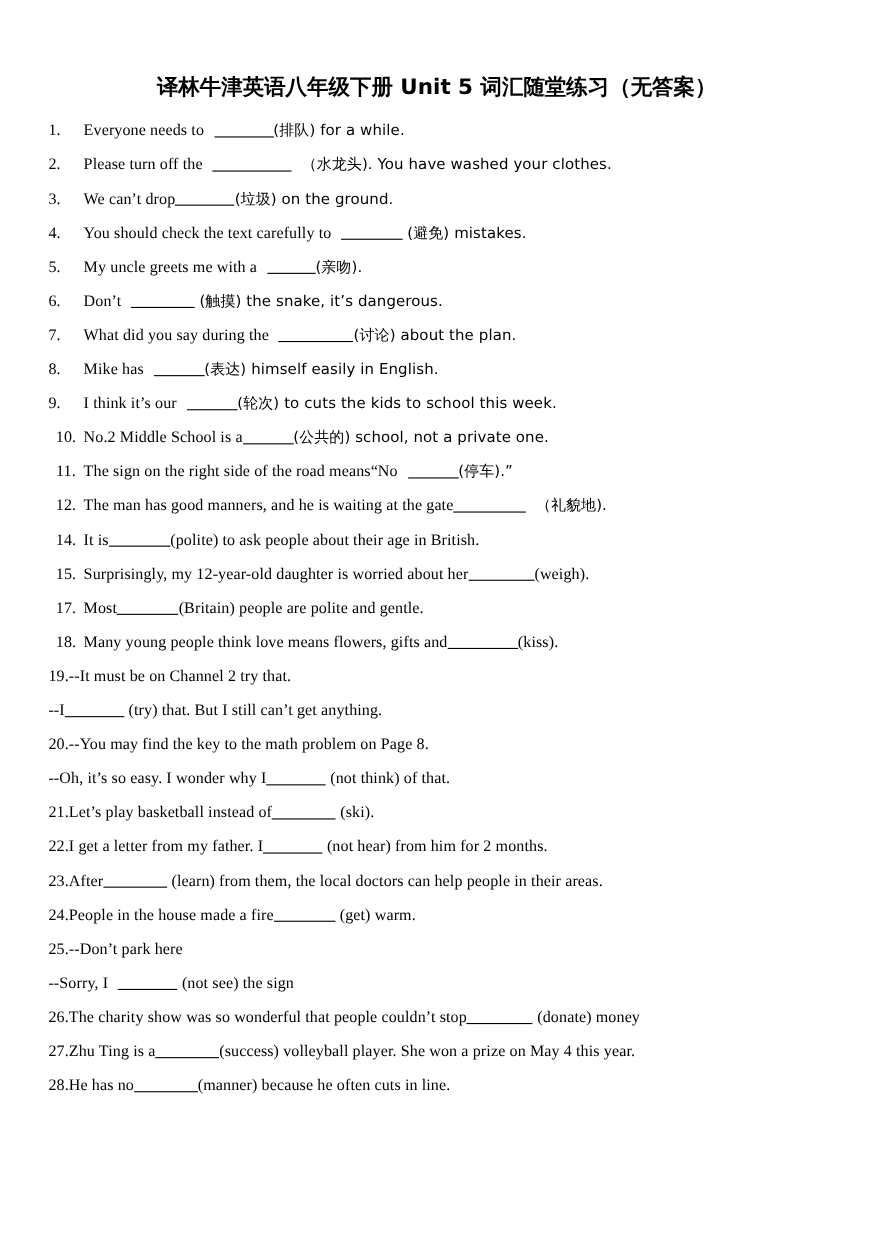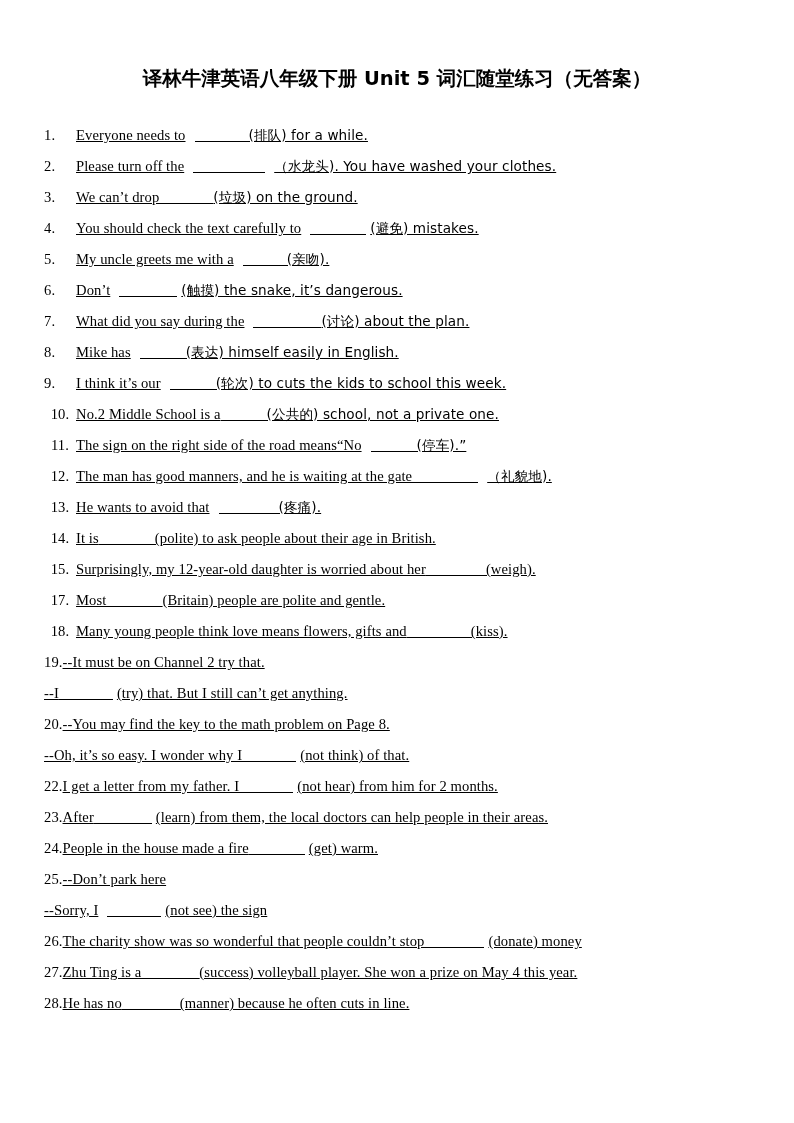--- a/index.html
+++ b/index.html
@@ -29,23 +29,22 @@
     text-align: center;
     font-size: 19.5px;
     font-weight: bold;
     letter-spacing: 0px;
     line-height: 26px;
     white-space: nowrap;
   }
   .body-list {
     position: absolute;
     left: 44px;
-    top: 120px;
+    top: 104px;
     width: 710px;
-    text-decoration: underline;
   }
   .q-line {
     display: block;
     height: 31px;
     line-height: 31px;
     font-size: 14.6px;
     white-space: nowrap;
     letter-spacing: 0.1px;
   }
   
@@ -97,29 +96,29 @@
       <div class="q-line"><span class="num-wide">3.</span><span>We can’t drop</span><span class="blank" style="width: 54px;"></span><span class="cn">(垃圾) on the ground.</span></div>
       <div class="q-line"><span class="num-wide">4.</span><span>You should check the text carefully to</span><span class="sp-m"></span><span class="blank" style="width: 56px;"></span><span class="sp-s"></span><span class="cn">(避免) mistakes.</span></div>
       <div class="q-line"><span class="num-wide">5.</span><span>My uncle greets me with a</span><span class="sp-m"></span><span class="blank" style="width: 44px;"></span><span class="cn">(亲吻).</span></div>
       <div class="q-line"><span class="num-wide">6.</span><span>Don’t</span><span class="sp-m"></span><span class="blank" style="width: 58px;"></span><span class="sp-s"></span><span class="cn">(触摸) the snake, it’s dangerous.</span></div>
       <div class="q-line"><span class="num-wide">7.</span><span>What did you say during the</span><span class="sp-m"></span><span class="blank" style="width: 68px;"></span><span class="cn">(讨论) about the plan.</span></div>
       <div class="q-line"><span class="num-wide">8.</span><span>Mike has</span><span class="sp-m"></span><span class="blank" style="width: 46px;"></span><span class="cn">(表达) himself easily in English.</span></div>
       <div class="q-line"><span class="num-wide">9.</span><span>I think it’s our</span><span class="sp-m"></span><span class="blank" style="width: 46px;"></span><span class="cn">(轮次) to cuts the kids to school this week.</span></div>
       <div class="q-line"><span class="num-med">10.</span><span>No.2 Middle School is a</span><span class="blank" style="width: 46px;"></span><span class="cn">(公共的) school, not a private one.</span></div>
       <div class="q-line"><span class="num-med">11.</span><span>The sign on the right side of the road means“No</span><span class="sp-m"></span><span class="blank" style="width: 46px;"></span><span class="cn">(停车).”</span></div>
       <div class="q-line"><span class="num-med">12.</span><span>The man has good manners, and he is waiting at the gate</span><span class="blank" style="width: 66px;"></span><span class="sp-m"></span><span class="cn">（礼貌地).</span></div>
-      <div class="q-line"><span class="num-med">13.</span><span>He wants to avoid that</span><span class="sp-m"></span><span class="blank" style="width: 60px;"></span><span class="cn">(疼痛).</span></div>
       <div class="q-line"><span class="num-med">14.</span><span>It is</span><span class="blank" style="width: 56px;"></span><span class="">(polite) to ask people about their age in British.</span></div>
       <div class="q-line"><span class="num-med">15.</span><span>Surprisingly, my 12-year-old daughter is worried about her</span><span class="blank" style="width: 60px;"></span><span class="">(weigh).</span></div>
       <div class="q-line"><span class="num-med">17.</span><span>Most</span><span class="blank" style="width: 56px;"></span><span class="">(Britain) people are polite and gentle.</span></div>
       <div class="q-line"><span class="num-med">18.</span><span>Many young people think love means flowers, gifts and</span><span class="blank" style="width: 64px;"></span><span class="">(kiss).</span></div>
       <div class="q-line"><span class="num-tight">19.</span><span>--It must be on Channel 2 try that.</span></div>
       <div class="q-line"><span>--I</span><span class="blank" style="width: 54px;"></span><span class="sp-s"></span><span class="">(try) that. But I still can’t get anything.</span></div>
       <div class="q-line"><span class="num-tight">20.</span><span>--You may find the key to the math problem on Page 8.</span></div>
       <div class="q-line"><span>--Oh, it’s so easy. I wonder why I</span><span class="blank" style="width: 54px;"></span><span class="sp-s"></span><span class="">(not think) of that.</span></div>
+      <div class="q-line"><span class="num-tight">21.</span><span>Let’s play basketball instead of</span><span class="blank" style="width: 58px;"></span><span class="sp-s"></span><span class="">(ski).</span></div>
       <div class="q-line"><span class="num-tight">22.</span><span>I get a letter from my father. I</span><span class="blank" style="width: 54px;"></span><span class="sp-s"></span><span class="">(not hear) from him for 2 months.</span></div>
       <div class="q-line"><span class="num-tight">23.</span><span>After</span><span class="blank" style="width: 58px;"></span><span class="sp-s"></span><span class="">(learn) from them, the local doctors can help people in their areas.</span></div>
       <div class="q-line"><span class="num-tight">24.</span><span>People in the house made a fire</span><span class="blank" style="width: 56px;"></span><span class="sp-s"></span><span class="">(get) warm.</span></div>
       <div class="q-line"><span class="num-tight">25.</span><span>--Don’t park here</span></div>
       <div class="q-line"><span>--Sorry, I</span><span class="sp-m"></span><span class="blank" style="width: 54px;"></span><span class="sp-s"></span><span class="">(not see) the sign</span></div>
       <div class="q-line"><span class="num-tight">26.</span><span>The charity show was so wonderful that people couldn’t stop</span><span class="blank" style="width: 60px;"></span><span class="sp-s"></span><span class="">(donate) money</span></div>
       <div class="q-line"><span class="num-tight">27.</span><span>Zhu Ting is a</span><span class="blank" style="width: 58px;"></span><span class="">(success) volleyball player. She won a prize on May 4 this year.</span></div>
       <div class="q-line"><span class="num-tight">28.</span><span>He has no</span><span class="blank" style="width: 58px;"></span><span class="">(manner) because he often cuts in line.</span></div>
     </div>
 

